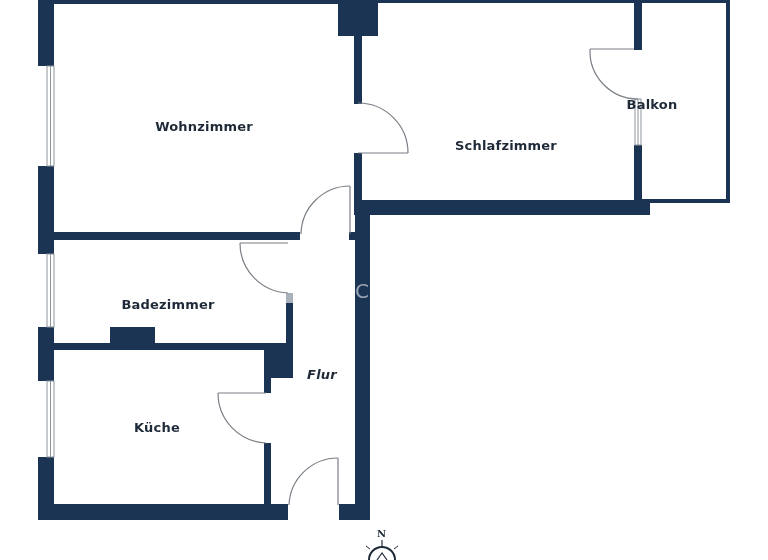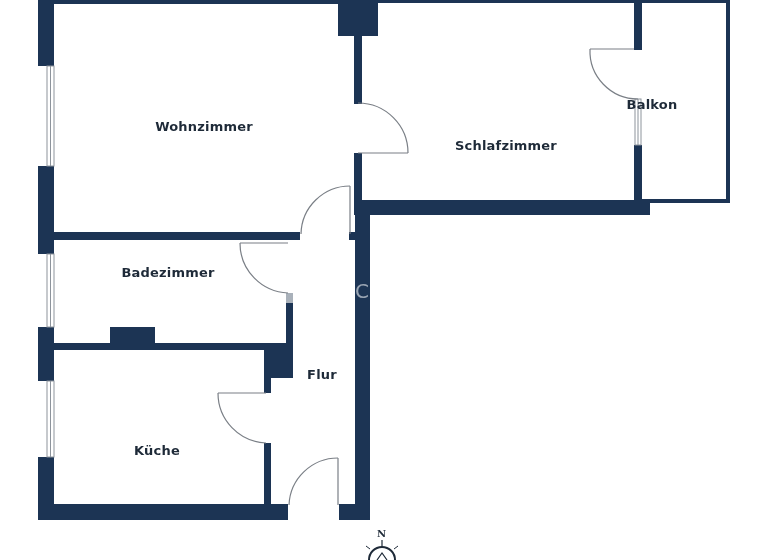--- a/index.html
+++ b/index.html
@@ -107,17 +107,17 @@
     <path d="M 369 560 A 13 13 0 0 1 395 560" fill="none" stroke="#1e2a38" stroke-width="2"></path>
     <line x1="370" y1="549" x2="366" y2="546" stroke="#1e2a38" stroke-width="1"></line>
     <line x1="394" y1="549" x2="398" y2="546" stroke="#1e2a38" stroke-width="1"></line>
     <path d="M 377 560 L 382 553 L 387 560" fill="none" stroke="#1e2a38" stroke-width="1.2"></path>
   </g>
 </svg>
 
 <div class="label" style="left:204px;top:126px;">Wohnzimmer</div>
 <div class="label" style="left:506px;top:116px;margin-top:29px;">Schlafzimmer</div>
 <div class="label" style="left:652px;top:104px;">Balkon</div>
-<div class="label" style="left:168px;top:272px;">Badezimmer</div>
-<div class="label" style="left:322px;top:374px;">Flur</div>
-<div class="label" style="left:157px;top:450px;">Küche</div>
+<div class="label" style="left:168px;top:304px;">Badezimmer</div>
+<div class="label" style="left:322px;top:374px;font-style:italic;">Flur</div>
+<div class="label" style="left:157px;top:427px;">Küche</div>
 
 <div class="compass-n">N</div>
 
 </body></html>

